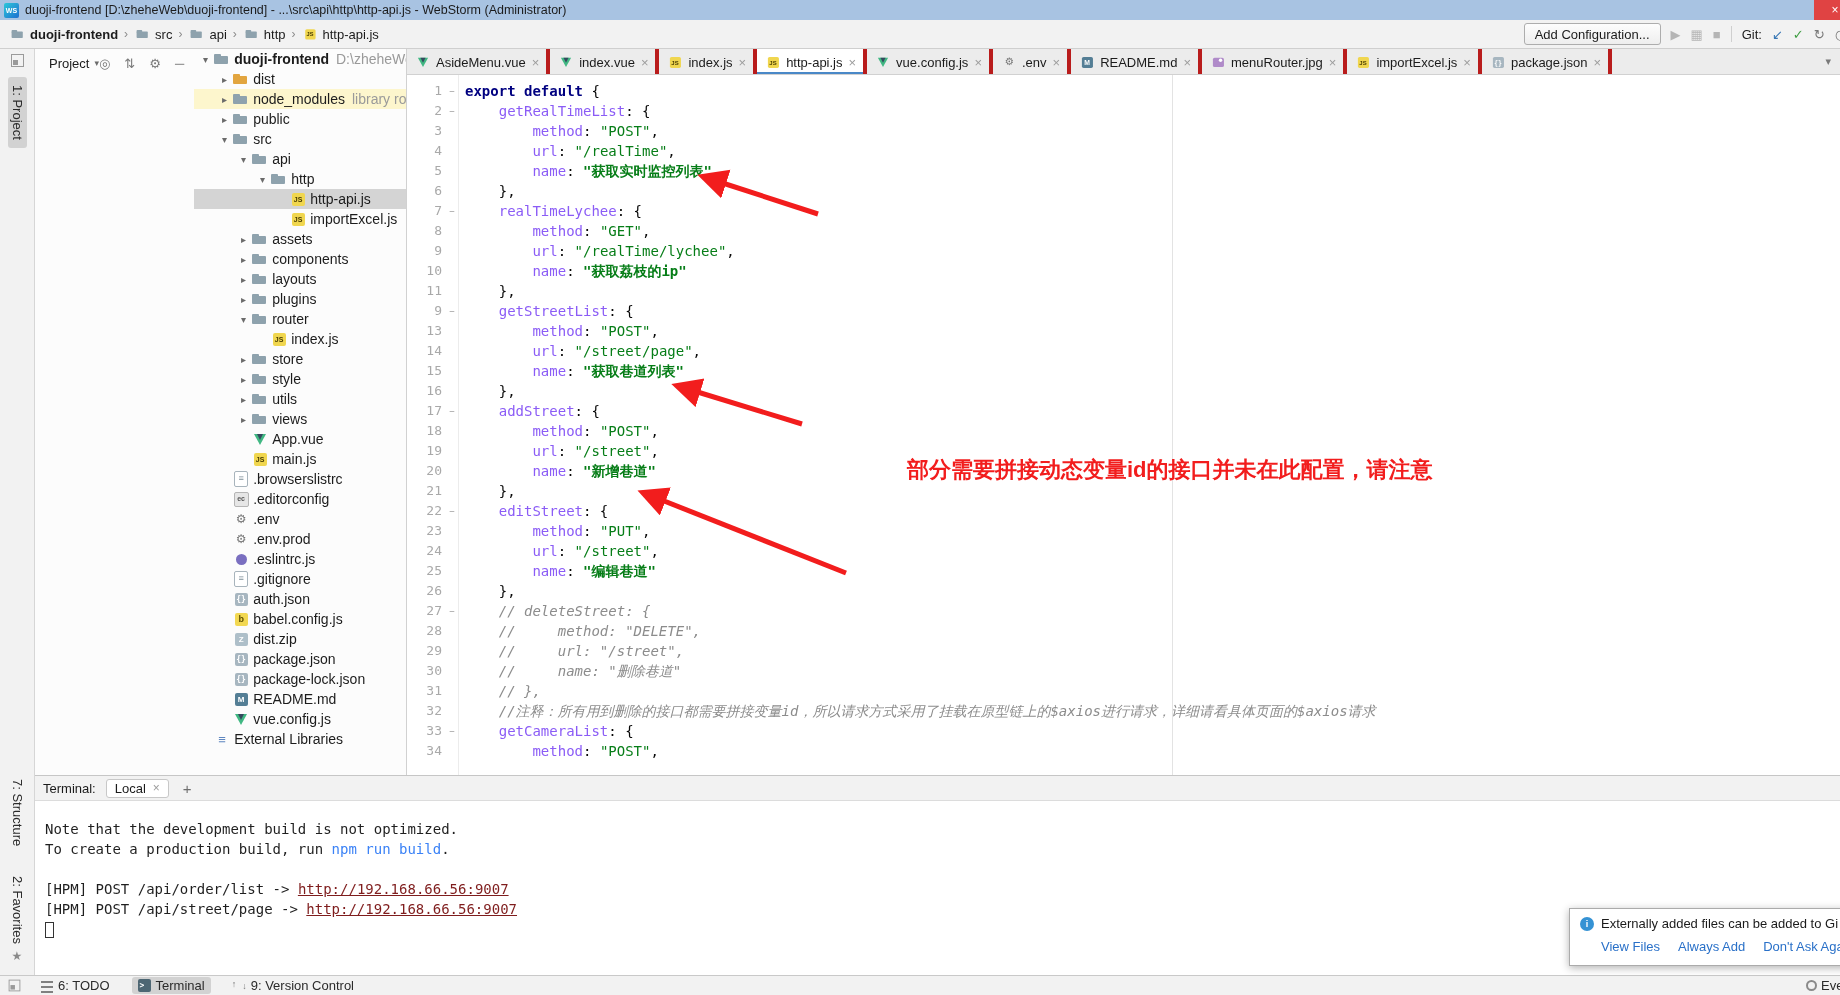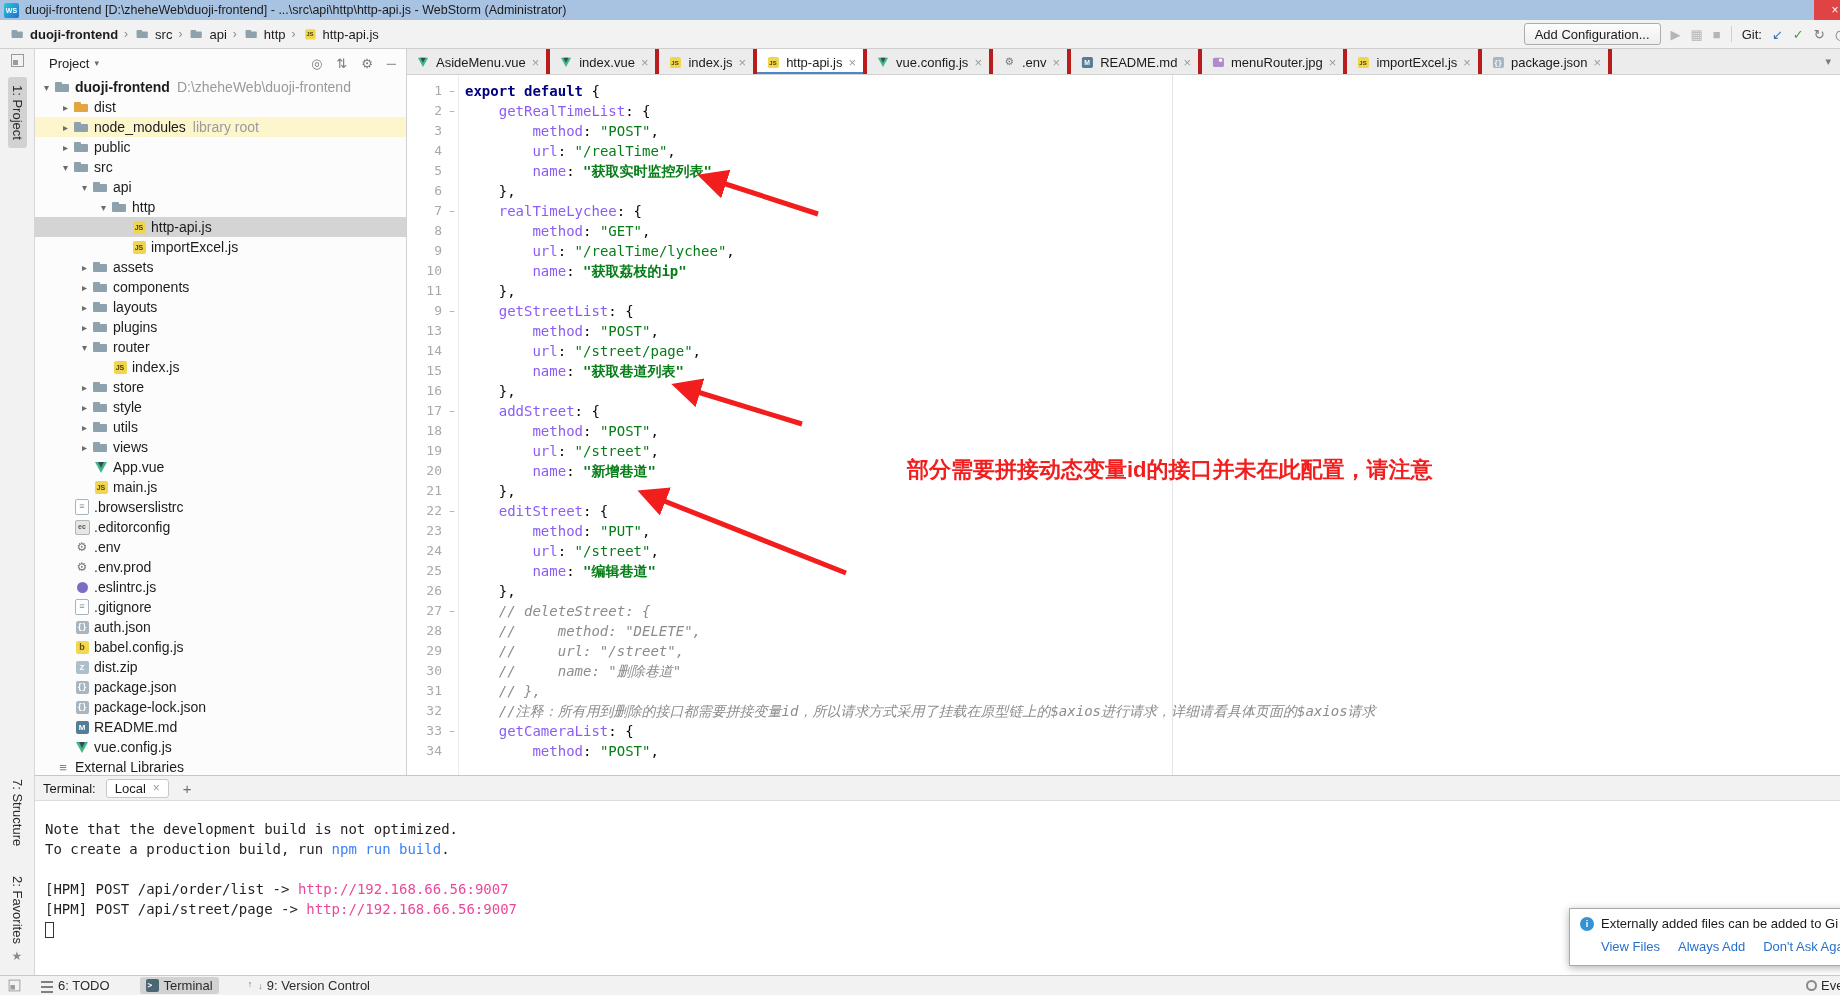--- a/index.html
+++ b/index.html
@@ -52,21 +52,21 @@
           display:flex;align-items:center;gap:5px;white-space:nowrap}
   .vlabel.pressed{background:#d2d2d2}
   .vgroup{margin-top:auto;display:flex;flex-direction:column;align-items:center;gap:14px;padding-bottom:4px}
   .star{color:#8a8a8a;font-size:12px}
 
   .center-col{flex:1;display:flex;flex-direction:column;min-width:0}
   .main{height:726px;display:flex;min-width:0;flex:none}
 
   
   .project-pane{width:372px;flex:none;background:#fcfcfc;border-right:1px solid #d1d1d1;
-                display:flex;flex-direction:column;overflow:hidden}
+                display:flex;flex-direction:row;overflow:hidden}
   .ppanel-header{height:28px;display:flex;align-items:center;justify-content:space-between;
                  padding:0 10px 0 14px;font-size:13px;color:#1b1b1b;flex:none}
   .pp-title{display:flex;align-items:center;gap:5px}
   .caret{font-size:9px;color:#6b6b6b}
   .pp-icons{display:flex;gap:14px;align-items:center}
   .tree{flex:1;overflow:hidden;font-size:14px}
   .tree-row{height:20px;display:flex;align-items:center;white-space:nowrap}
   .tree-row.sel{background:#d4d4d4}
   .tree-row.hl{background:#fdf6cd}
   .tindent{flex:none;display:inline-block;height:1px}
@@ -141,28 +141,28 @@
                padding-left:8px;gap:10px;flex:none;font-size:13px}
   .term-title{color:#1b1b1b}
   .term-tab{background:#fff;border:1px solid #c8c8c8;border-radius:3px;padding:1px 8px;display:inline-flex;
             align-items:center;gap:7px;color:#1b1b1b}
   .term-tab-x{color:#9c9c9c;font-size:12px}
   .term-plus{color:#6e6e6e;font-size:15px;padding:0 4px}
   .term-body{flex:1;font:14px/20px "DejaVu Sans Mono","Liberation Mono",monospace;color:#1f1f1f;
              padding:18px 0 0 10px;overflow:hidden}
   .tline{height:20px;white-space:pre}
   .tt-cmd{color:#3b82f6}
-  .tt-url{color:#ec4899;}
+  .tt-url{color:#7f1d1d;text-decoration:underline}
   .tcursor{display:inline-block;width:9px;height:16px;border:1px solid #333;vertical-align:middle}
 
   
   .bottom-stripe{height:20px;background:#f2f2f2;border-top:1px solid #c9c9c9;display:flex;align-items:center;
                  padding-left:6px;flex:none;font-size:13px;color:#2b2b2b;position:relative;overflow:hidden}
   .bottom-stripe .corner-ic{margin:0 14px 0 2px;transform:scale(.9)}
-  .sb-items{display:flex;gap:24px;align-items:flex-start}
+  .sb-items{display:flex;gap:16px;align-items:flex-start}
   .sb-item{display:inline-flex;align-items:center;padding:1px 6px;border-radius:3px}
   .sb-item.pressed{background:#d2d2d2}
   .mi{width:13px;height:13px;margin-right:5px;position:relative;display:inline-block;flex:none}
   .mi-todo{background:repeating-linear-gradient(to bottom,#808080 0 2px,transparent 2px 5px);
            width:12px;height:12px;margin-top:2px}
   .mi-term{background:#4d6673;border-radius:2px}
   .mi-term::after{content:">";position:absolute;left:2px;top:0;color:#fff;font:bold 8px/13px "DejaVu Sans Mono",monospace}
   .mi-vcs::before{content:"↑";position:absolute;left:-1px;top:0;font-size:9px;color:#777}
   .mi-vcs::after{content:"↓";position:absolute;right:-1px;top:2px;font-size:9px;color:#777}
   .eventlog{position:absolute;left:1806px;top:2px;display:inline-flex;align-items:center;white-space:nowrap}

